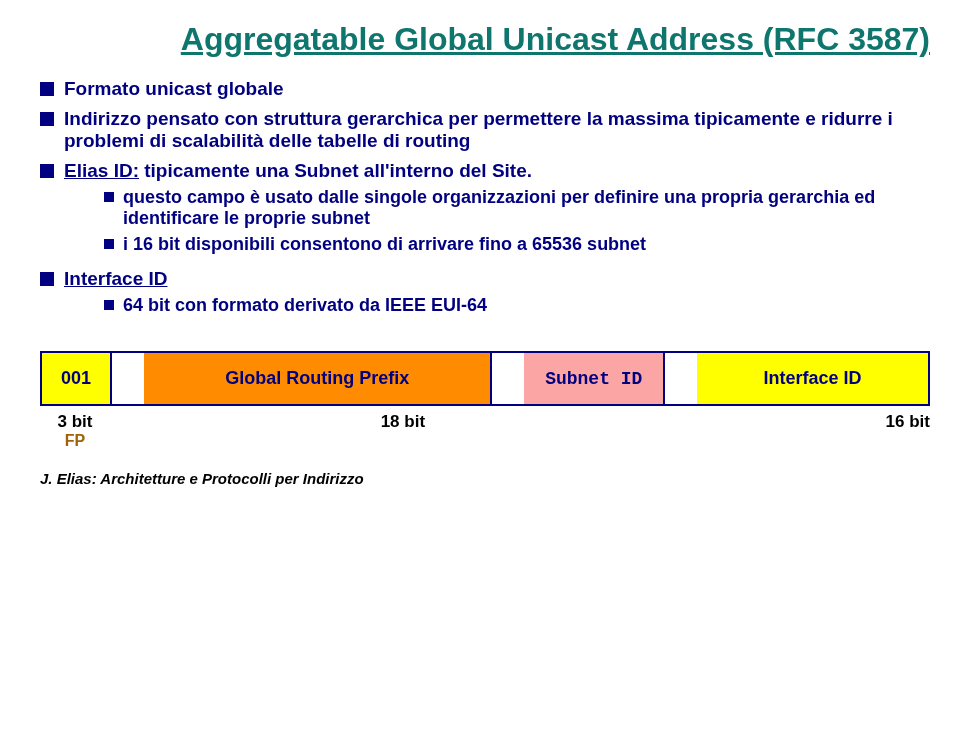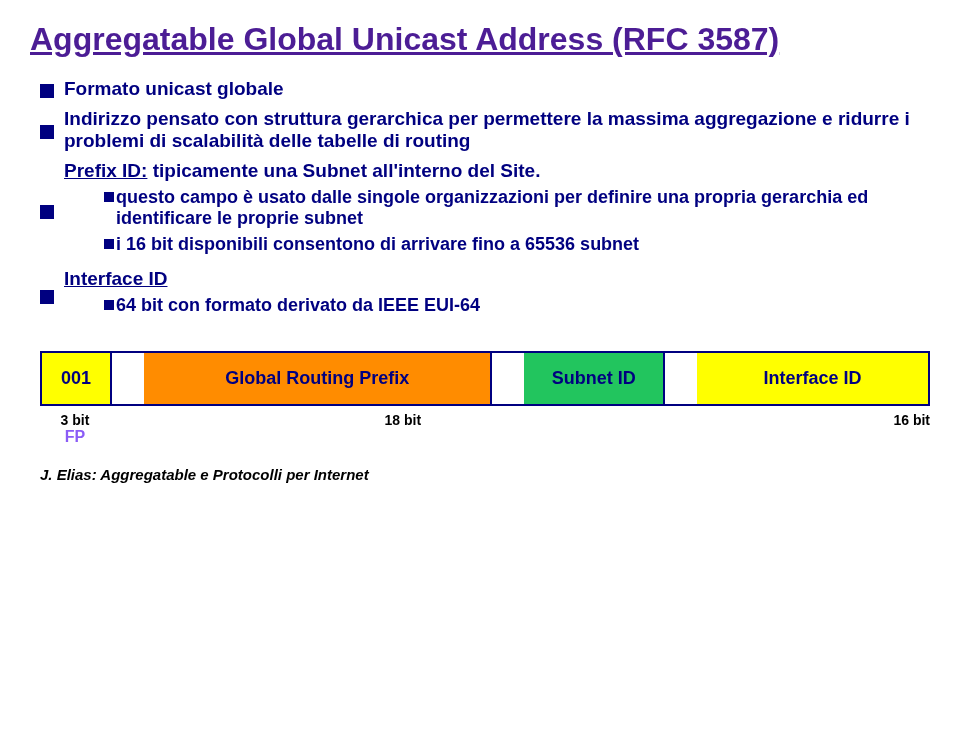--- a/index.html
+++ b/index.html
@@ -5,44 +5,45 @@
     * { margin: 0; padding: 0; box-sizing: border-box; }
     body {
       background: #ffffff;
       font-family: Arial, sans-serif;
       width: 960px;
       min-height: 740px;
       padding: 20px 30px 20px 30px;
     }
 
     .title {
-      color: #4c1d95;
+      color: #0f766e;
       font-size: 32px;
       font-weight: bold;
       text-decoration: underline;
       margin-bottom: 20px;
       line-height: 1.2;
+      text-align: right;
     }
 
     .content-area {
       padding-left: 10px;
     }
 
     ul.main-list {
       list-style: none;
       padding: 0;
     }
 
     ul.main-list > li {
       color: #000080;
       font-size: 19px;
       font-weight: bold;
       margin-bottom: 8px;
       display: flex;
-      align-items: center;
+      align-items: flex-start;
       gap: 10px;
     }
 
     ul.main-list > li .bullet-icon {
       display: inline-block;
       width: 14px;
       height: 14px;
       background: #000080;
       flex-shrink: 0;
       margin-top: 4px;
@@ -57,21 +58,21 @@
       padding: 0;
       margin-top: 5px;
     }
 
     ul.sub-sub-list > li {
       color: #000080;
       font-size: 18px;
       font-weight: bold;
       display: flex;
       align-items: flex-start;
-      gap: 2px;
+      gap: 9px;
       margin-bottom: 5px;
       padding-left: 40px;
     }
 
     ul.sub-sub-list > li .bullet-tiny {
       display: inline-block;
       width: 10px;
       height: 10px;
       background: #000080;
       flex-shrink: 0;
@@ -121,23 +122,24 @@
       flex-shrink: 0;
     }
 
     .cell-grp {
       background: #ff8c00;
       color: #000080;
       flex: 3;
     }
 
     .cell-subnet {
-      background: #22c55e;
+      background: #fca5a5;
       color: #000080;
       flex: 1.2;
+      font-family: Liberation Mono, monospace;
     }
 
     .cell-interface {
       background: #ffff00;
       color: #000080;
       flex: 2;
     }
 
     .diagram-labels {
       display: flex;
@@ -159,29 +161,29 @@
       flex: 1.2;
       text-align: right;
     }
 
     .label-interface {
       flex: 2;
       text-align: center;
     }
 
     .label-text {
-      font-size: 14px;
+      font-size: 17px;
       font-weight: bold;
       color: #000000;
     }
 
     .label-sub {
       font-size: 16px;
       font-weight: bold;
-      color: #8b5cf6;
+      color: #a16207;
     }
 
     .footer {
       margin-top: 20px;
       font-size: 15px;
       font-style: italic;
       color: #000000;
       font-weight: bold;
     }
   </style>
@@ -193,28 +195,28 @@
 <div class="content-area">
   <ul class="main-list">
 
     <li>
       <span class="bullet-icon"></span>
       <span class="text">Formato unicast globale</span>
     </li>
 
     <li>
       <span class="bullet-icon"></span>
-      <span class="text">Indirizzo pensato con struttura gerarchica per permettere la massima aggregazione e ridurre i problemi di scalabilità delle tabelle di routing</span>
+      <span class="text">Indirizzo pensato con struttura gerarchica per permettere la massima tipicamente e ridurre i problemi di scalabilità delle tabelle di routing</span>
     </li>
 
 
     <li>
       <span class="bullet-icon"></span>
       <span class="text">
-        <span class="underline-text">Prefix ID:</span><span> tipicamente una Subnet all'interno del Site.</span>
+        <span class="underline-text">Elias ID:</span><span> tipicamente una Subnet all'interno del Site.</span>
         <ul class="sub-sub-list">
           <li>
             <span class="bullet-tiny"></span>
             <span class="text">questo campo è usato dalle singole organizzazioni per definire una propria gerarchia ed identificare le proprie subnet</span>
           </li>
           <li>
             <span class="bullet-tiny"></span>
             <span class="text">i 16 bit disponibili consentono di arrivare fino a 65536 subnet</span>
           </li>
         </ul>
@@ -250,14 +252,14 @@
       </div>
       <div class="label-grp">
         <div class="label-text">18 bit</div>
       </div>
       <div class="label-subnet">
         <div class="label-text">16 bit</div>
       </div>
     </div>
   </div>
 
-  <div class="footer">J. Elias: Aggregatable e Protocolli per Internet</div>
+  <div class="footer">J. Elias: Architetture e Protocolli per Indirizzo</div>
 </div>
 
 </body></html>

